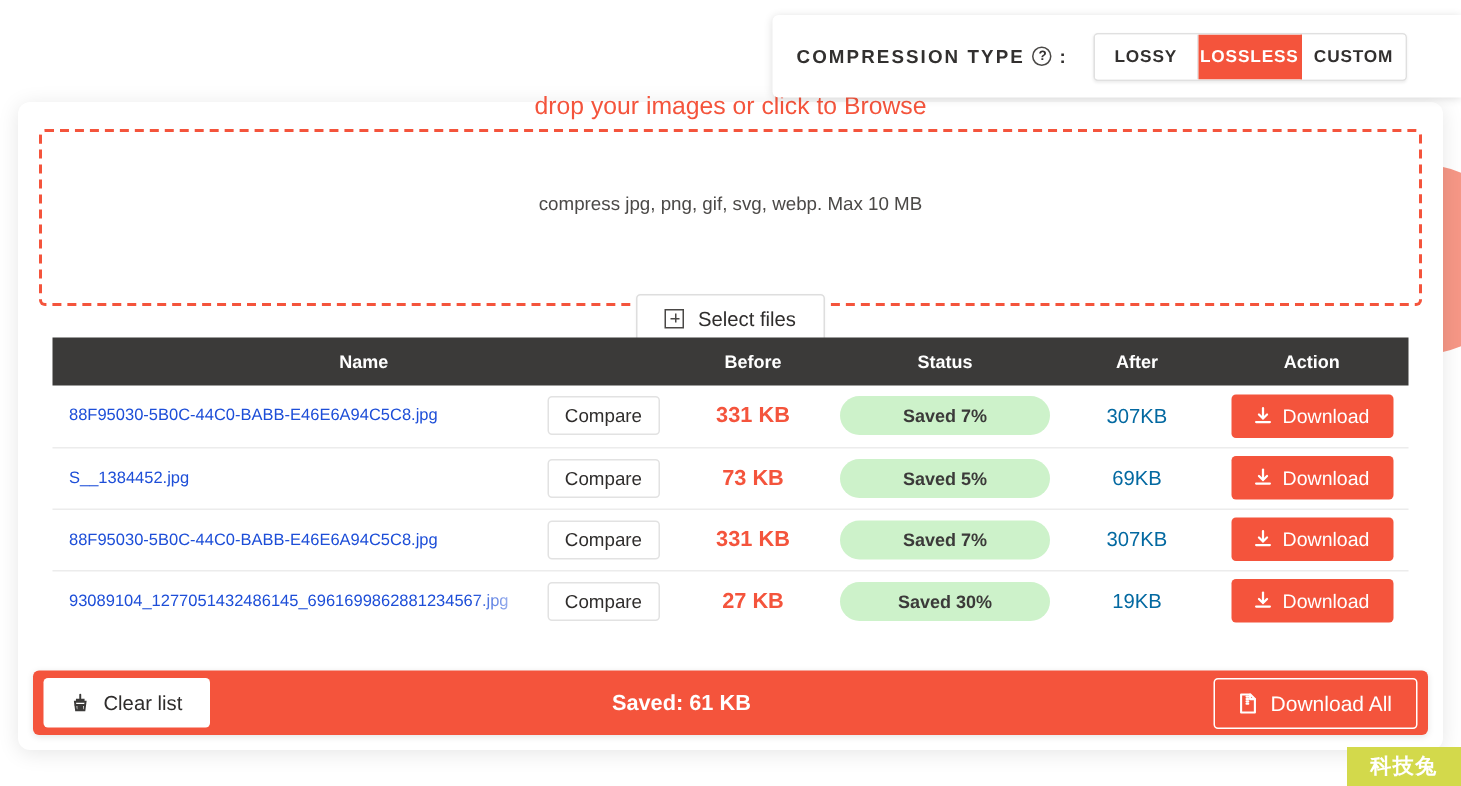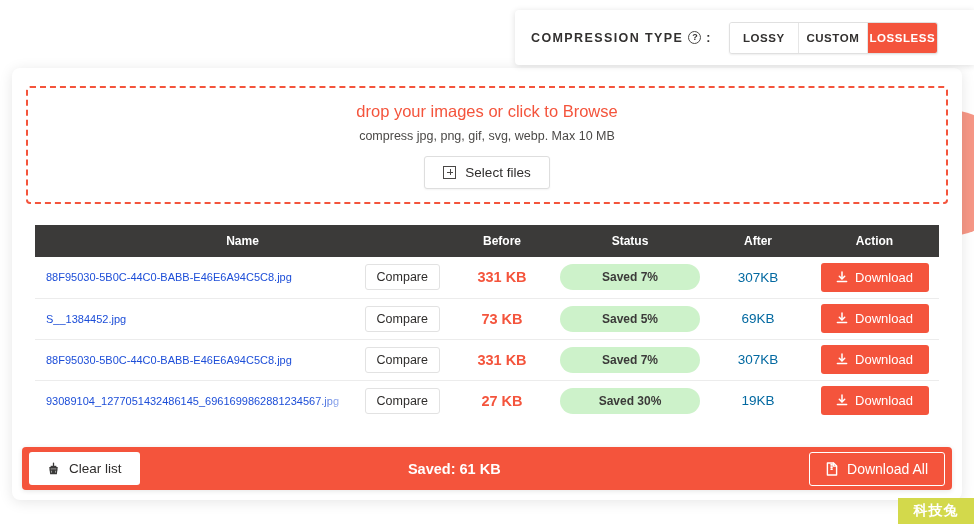--- a/index.html
+++ b/index.html
@@ -103,20 +103,21 @@
     position: absolute;
     left: 14px; top: 18px;
     width: 922px; height: 118px;
     border: 2.5px dashed #f4543c;
     border-radius: 4px;
     display: flex;
     flex-direction: column;
     align-items: center;
     justify-content: center;
     text-align: center;
+    gap: 40px;
   }
   .dz-title {
     color: #f4543c;
     font-size: 16.5px;
     font-weight: 400;
     margin-bottom: 8px;
   }
   .dz-sub {
     color: #4b4947;
     font-size: 12.5px;
@@ -312,22 +313,22 @@
 <div class="deco-circle"></div>
 
 <div class="comp-bar">
   <div class="comp-label">
     <span>COMPRESSION TYPE</span>
     <span class="q-icon">?</span>
     <span>:</span>
   </div>
   <div class="seg-group">
     <div class="seg">LOSSY</div>
+    <div class="seg active">LOSSLESS</div>
     <div class="seg">CUSTOM</div>
-    <div class="seg active">LOSSLESS</div>
   </div>
 </div>
 
 <div class="card">
 
   <div class="dropzone">
     <div class="dz-title">drop your images or click to Browse</div>
     <div class="dz-sub">compress jpg, png, gif, svg, webp. Max 10 MB</div>
     <button class="select-btn">
       <span class="icon-plusbox"></span>

